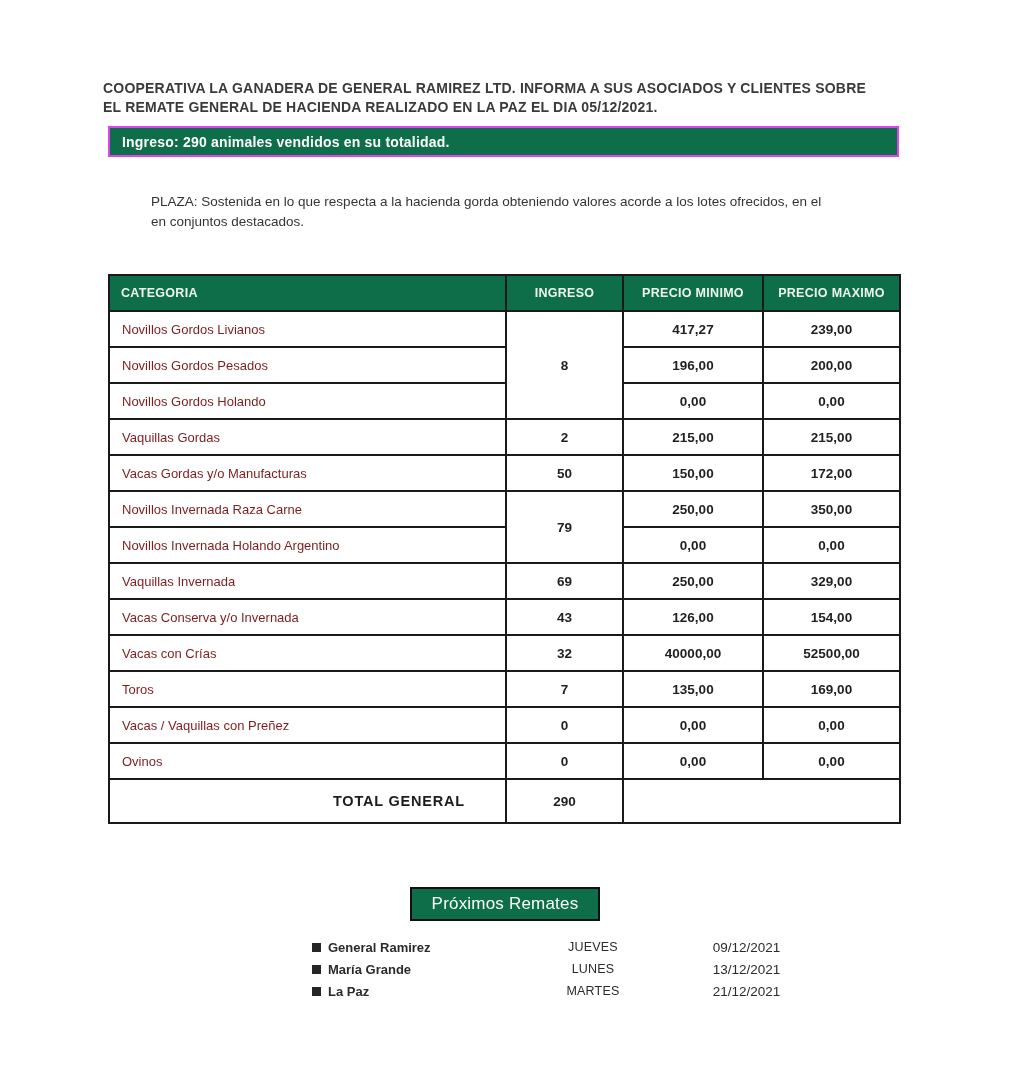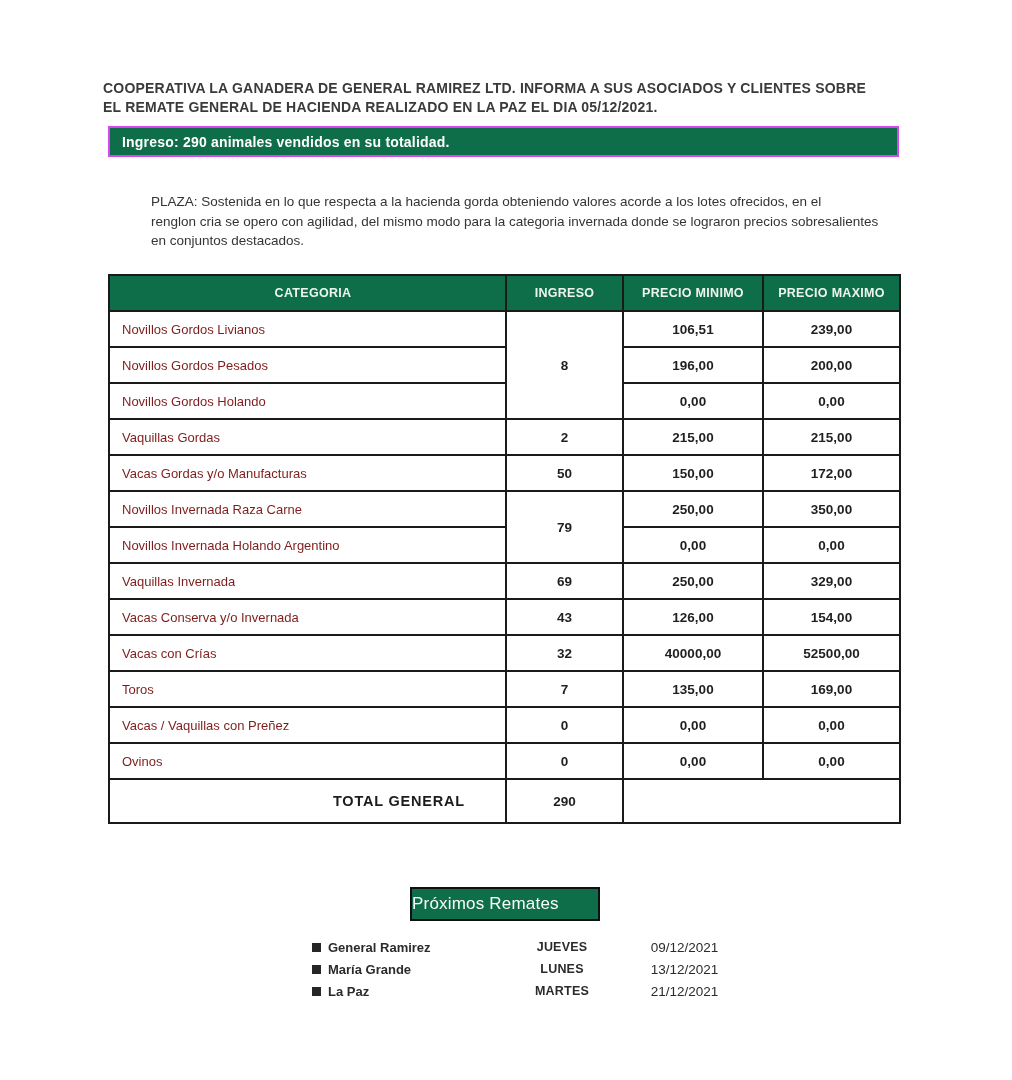--- a/index.html
+++ b/index.html
@@ -25,61 +25,60 @@
   }
   table.remate {
     position:absolute; left:108px; top:274px; width:791px;
     border-collapse:collapse; table-layout:fixed;
   }
   table.remate th, table.remate td { border:2px solid var(--border); }
   table.remate th {
     background:var(--green); color:#eef4f0; font-size:12.5px; font-weight:700;
     letter-spacing:0.3px; height:36px; text-align:center;
   }
-  table.remate th.cat-h { text-align:center; padding-left:11px; }
+  table.remate th.cat-h { text-align:left; padding-left:11px; }
   table.remate td { height:36px; vertical-align:middle; background:#fff; }
   td.cat { text-align:left; padding-left:12px; font-size:13px; color:#7f1d1d; }
   td.num { text-align:center; font-weight:700; font-size:13.5px; color:#1f1f1f; }
   tr.total-row td { height:44px; }
   td.total-label {
     text-align:right; padding-right:40px; font-weight:700; font-size:14.5px;
     letter-spacing:0.8px; color:#1c1c1c;
   }
   td.total-green { background:var(--green); }
   .next-btn {
     position:absolute; left:410px; top:887px; width:190px; height:34px;
     background:var(--green); border:2px solid #101010;
-    display:flex; align-items:center; 
+    display:flex; align-items:center; justify-content:center;
     color:#fafdfb; font-size:17px; letter-spacing:0.2px;
   }
   .upcoming { position:absolute; left:312px; top:936px; width:420px; }
   .u-row {
     display:grid; grid-template-columns:200px 100px 120px;
-    align-items:center; height:22px;
+    align-items:center; height:22px;gap:31px;
   }
   .u-loc { display:flex; align-items:center; gap:7px; font-size:13px; font-weight:700; color:#2b2b2b; }
   .sq { display:inline-block; width:9px; height:9px; background:#262626; flex:0 0 auto; }
-  .u-day { text-align:center; font-size:12.5px; font-weight:700; color:#2b2b2b; letter-spacing:0.2px; }
+  .u-day { text-align:center; font-size:12.5px; font-weight:400; color:#2b2b2b; letter-spacing:0.2px; }
   .u-date { text-align:center; padding-left:25px; font-size:13.5px; color:#2b2b2b; }
 </style>
 </head>
 <body>
 
 <div class="intro">
   <div>COOPERATIVA LA GANADERA DE GENERAL RAMIREZ LTD. INFORMA A SUS ASOCIADOS Y CLIENTES SOBRE</div>
   <div>EL REMATE GENERAL DE HACIENDA REALIZADO EN LA PAZ EL DIA 05/12/2021.</div>
 </div>
 
 <div class="banner">
   <span>Ingreso: 290 animales vendidos en su totalidad.</span>
 </div>
 
 <div class="plaza">
   <div>PLAZA: Sostenida en lo que respecta a la hacienda gorda obteniendo valores acorde a los lotes ofrecidos, en el</div>
-  <div>renglon cria se opero con agilidad, del mismo modo para la categoria invernada donde se lograron precios sobresalientes</div>
   <div>en conjuntos destacados.</div>
 </div>
 
 <table class="remate">
   <colgroup>
     <col style="width:397px">
       <col style="width:117px">
       <col style="width:140px">
       <col style="width:137px">
   </colgroup>
@@ -88,21 +87,21 @@
       <th class="cat-h">CATEGORIA</th>
       <th>INGRESO</th>
       <th>PRECIO MINIMO</th>
       <th>PRECIO MAXIMO</th>
     </tr>
   </thead>
   <tbody>
     <tr>
       <td class="cat">Novillos Gordos Livianos</td>
       <td class="num" rowspan="3">8</td>
-      <td class="num">106,51</td>
+      <td class="num">417,27</td>
       <td class="num">239,00</td>
     </tr>
     <tr>
       <td class="cat">Novillos Gordos Pesados</td>
       <td class="num">196,00</td>
       <td class="num">200,00</td>
     </tr>
     <tr>
       <td class="cat">Novillos Gordos Holando</td>
       <td class="num">0,00</td>

